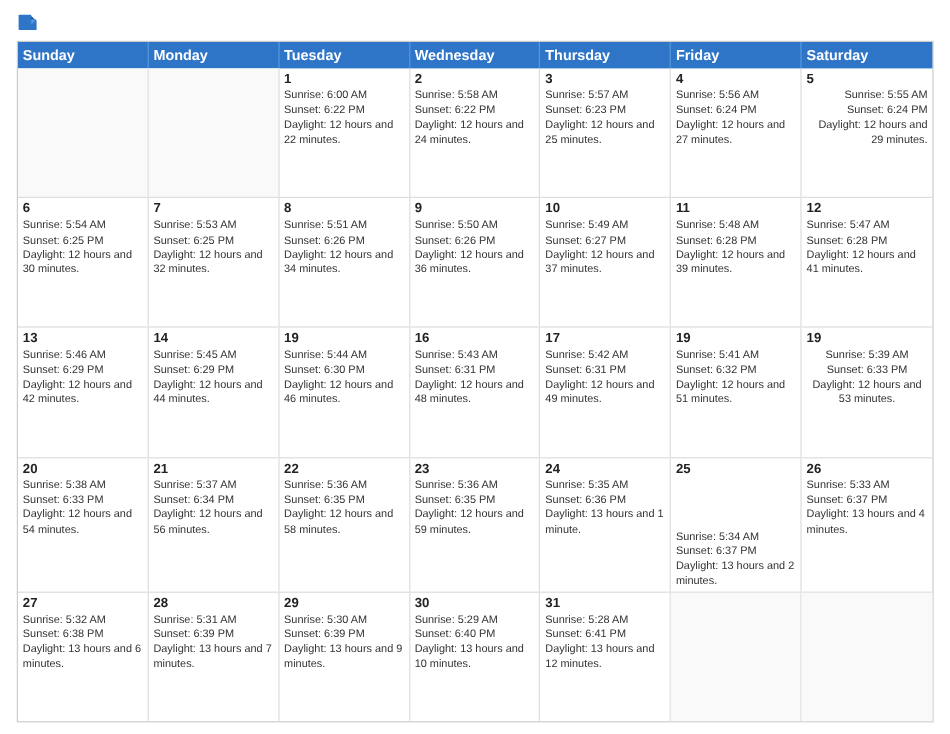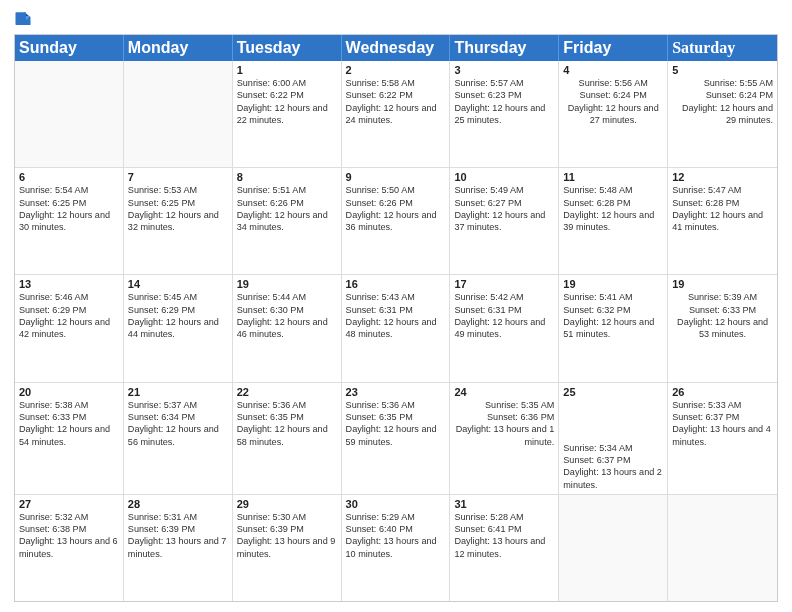--- a/index.html
+++ b/index.html
@@ -63,27 +63,27 @@
       flex-direction: column;
       border: 1px solid #ccc;
     }
     .cal-header {
       display: grid;
       grid-template-columns: repeat(7, 1fr);
       background: #2e75c8;
     }
     .cal-header-cell {
       color: #fff;
-      font-size: 16px;
+      font-size: 12px;
       font-weight: bold;
       padding: 4px 4px;
       text-align: left;
       border-right: 1px solid #5599de;
     }
-    .cal-header-cell:last-child { border-right: none; font-family: Liberation Serif, serif; }
+    .cal-header-cell:last-child { border-right: none; }
     .cal-body {
       flex: 1;
       display: flex;
       flex-direction: column;
     }
     .cal-row {
       display: grid;
       grid-template-columns: repeat(7, 1fr);
       flex: 1;
       border-top: 1px solid #ddd;
@@ -159,21 +159,21 @@
 Daylight: 12 hours and 24 minutes.</div>
           </div>
           <div class="cal-cell">
             <div class="day-num">3</div>
             <div class="cell-info" style="white-space: pre-line;">Sunrise: 5:57 AM
 Sunset: 6:23 PM
 Daylight: 12 hours and 25 minutes.</div>
           </div>
           <div class="cal-cell">
             <div class="day-num">4</div>
-            <div class="cell-info" style="white-space: pre-line; text-align: center;">Sunrise: 5:56 AM
+            <div class="cell-info" style="white-space: pre-line;">Sunrise: 5:56 AM
 Sunset: 6:24 PM
 Daylight: 12 hours and 27 minutes.</div>
           </div>
           <div class="cal-cell">
             <div class="day-num">5</div>
             <div class="cell-info" style="white-space: pre-line; text-align: right;">Sunrise: 5:55 AM
 Sunset: 6:24 PM
 Daylight: 12 hours and 29 minutes.</div>
           </div>
         </div>
@@ -285,21 +285,21 @@
 Daylight: 12 hours and 58 minutes.</div>
           </div>
           <div class="cal-cell">
             <div class="day-num">23</div>
             <div class="cell-info" style="white-space: pre-line;">Sunrise: 5:36 AM
 Sunset: 6:35 PM
 Daylight: 12 hours and 59 minutes.</div>
           </div>
           <div class="cal-cell">
             <div class="day-num">24</div>
-            <div class="cell-info" style="white-space: pre-line; text-align: right;">Sunrise: 5:35 AM
+            <div class="cell-info" style="white-space: pre-line;">Sunrise: 5:35 AM
 Sunset: 6:36 PM
 Daylight: 13 hours and 1 minute.</div>
           </div>
           <div class="cal-cell">
             <div class="day-num">25</div>
             <div class="cell-info" style="white-space: pre-line; margin-top: 44px;">Sunrise: 5:34 AM
 Sunset: 6:37 PM
 Daylight: 13 hours and 2 minutes.</div>
           </div>
           <div class="cal-cell">

